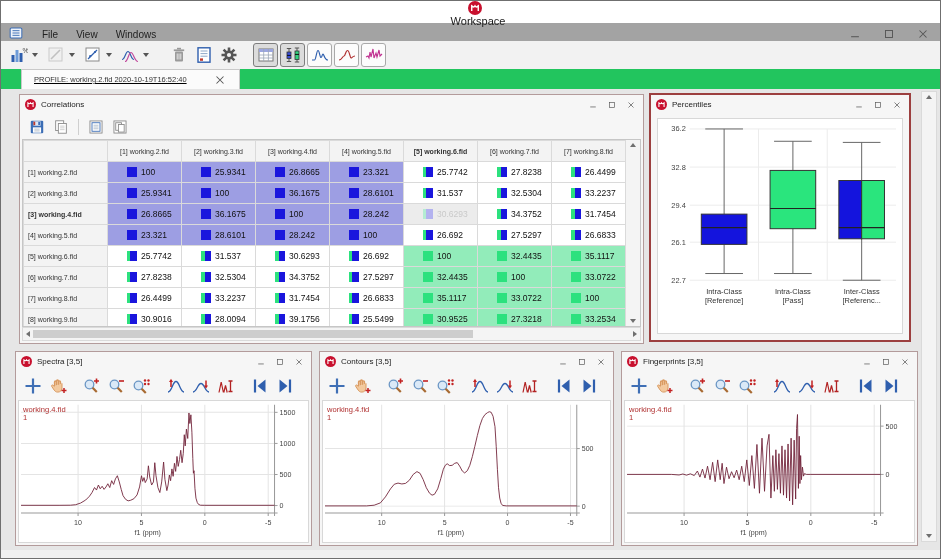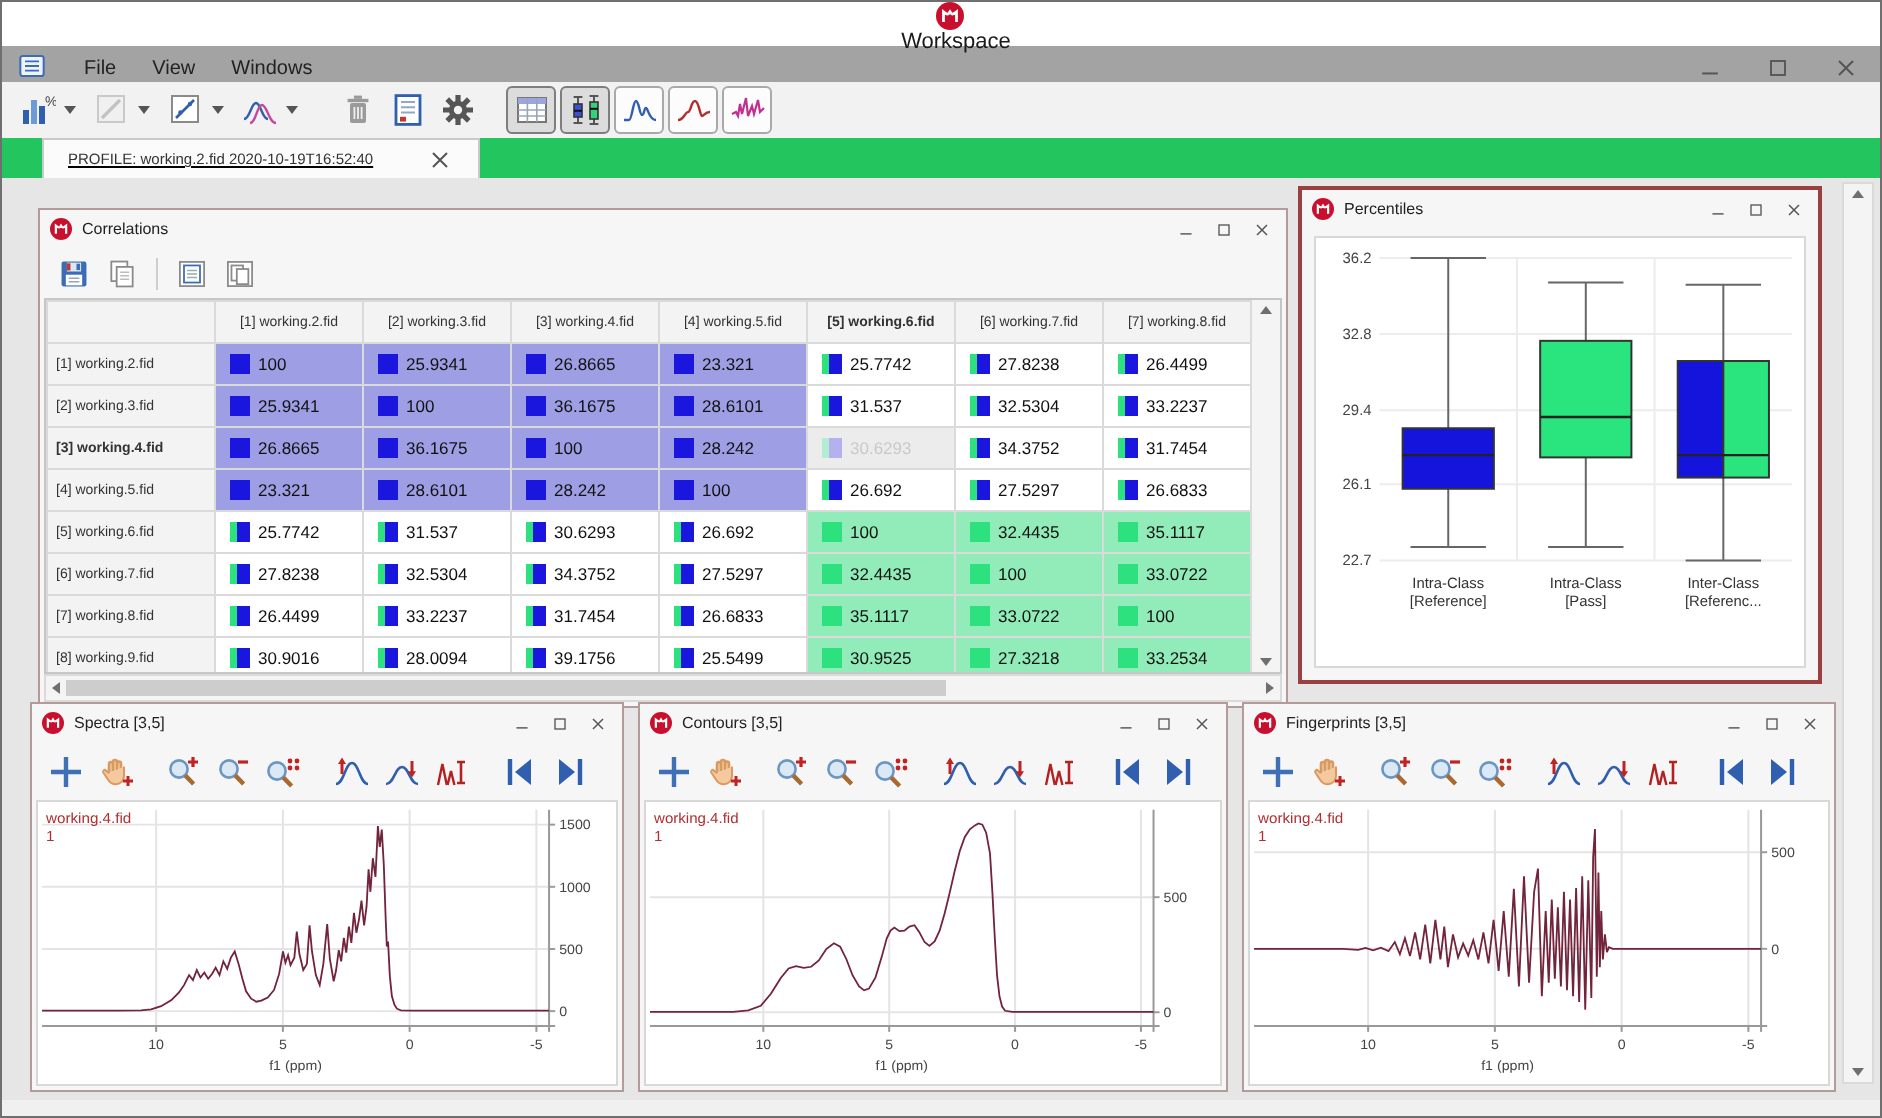--- a/index.html
+++ b/index.html
@@ -49,21 +49,21 @@
   .ctbtn{width:20px;height:20px;display:flex;align-items:center;justify-content:center;}
   .csep{width:1px;height:16px;background:#cfcfcf;margin:0 3px;}
   .table-zone{flex:1;display:flex;margin:0 2px;border:1px solid #c6c6c6;background:#fff;overflow:hidden;}
   .table-scroll{flex:1;overflow:hidden;}
   table{border-collapse:collapse;table-layout:fixed;width:602px;}
   th,td{border:1px solid #dadada;padding:0;overflow:hidden;white-space:nowrap;}
   th{background:#f3f3f3;font-weight:normal;font-size:7px;color:#333;height:20px;text-align:center;}
   th.bold{font-weight:bold;}
   th.rowlabel{text-align:left;padding-left:4px;}
   td{height:17px;font-size:8.5px;color:#111;}
-  .cellc{display:flex;align-items:flex-start;gap:4px;padding-left:7px;}
+  .cellc{display:flex;align-items:flex-start;gap:4px;padding-left:19px;}
   .ci{width:10px;height:10px;flex:0 0 auto;}
   .ci-blue{background:#1a16dd;}
   .ci-green{background:#2ce17e;}
   .ci-split{background:linear-gradient(to right,#2ce17e 0 35%,#1a16dd 35% 100%);}
   .ci-fade{background:linear-gradient(to right,#b4ecd2 0 35%,#b3b2ef 35% 100%);}
   .bg-ref{background:#9d9ee3;}
   .bg-pass{background:#92ecba;}
   .bg-sel{background:#ececec;color:#c9c9c9;}
   .vscroll{width:15px;background:#f4f4f4;border-left:1px solid #dadada;display:flex;flex-direction:column;align-items:center;justify-content:space-between;padding:3px 0;box-sizing:border-box;flex:0 0 auto;}
   .hscroll{height:14px;margin:0 2px 2px 2px;background:#f4f4f4;border:1px solid #dadada;display:flex;align-items:center;padding:0 3px;gap:3px;flex:0 0 auto;box-sizing:border-box;}
@@ -226,21 +226,21 @@
       <span class="tab-close">
           <svg width="14" height="14" viewBox="0 0 18 18">
             <path d="M4.5 4.5l9 9M13.5 4.5l-9 9" stroke="#555" stroke-width="1.3"></path>
           </svg>
         </span>
     </div>
   </div>
 
   <div class="mdi">
 
-    <div class="window" style="left:18px;top:15px;width:625px;height:250px;">
+    <div class="window" style="left:18px;top:5px;width:625px;height:250px;">
       <div class="wtitle">
         <span class="logo-slot">
             <svg width="100%" height="100%" viewBox="0 0 12 12">
               <circle cx="6" cy="6" r="6" fill="#c8102e"></circle>
               <path d="M3.2 8.6V4.2c1.7 1.3 2 1.3 2.8 0 .8 1.3 1.1 1.3 2.8 0v4.4" stroke="#fff" stroke-width="1.2" fill="none"></path>
             </svg>
           </span>
         <span class="wtitle-text">Correlations</span>
         <div class="win-controls">
             <span class="wc-sm">

